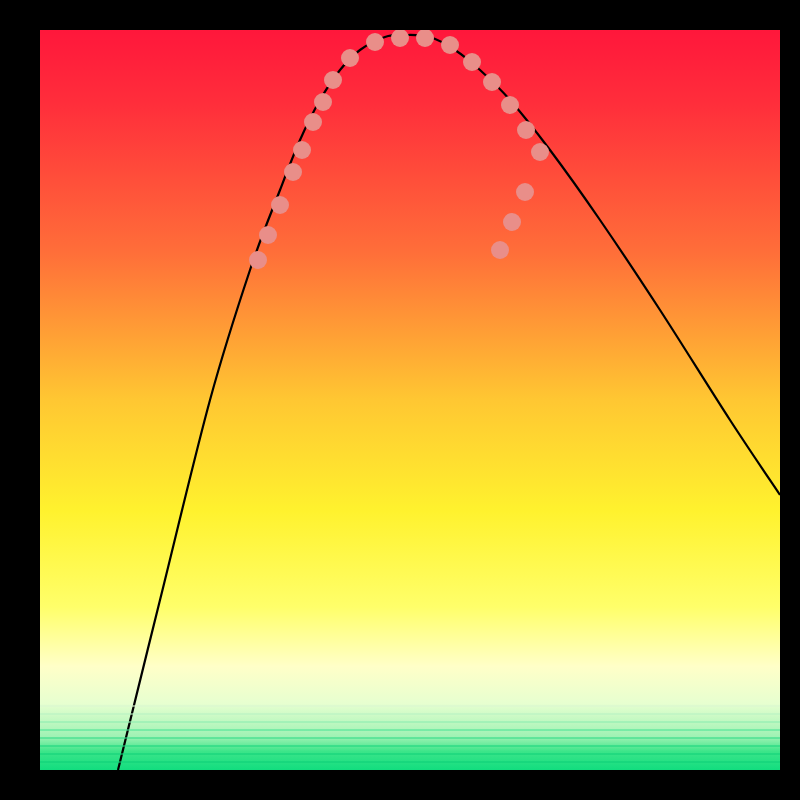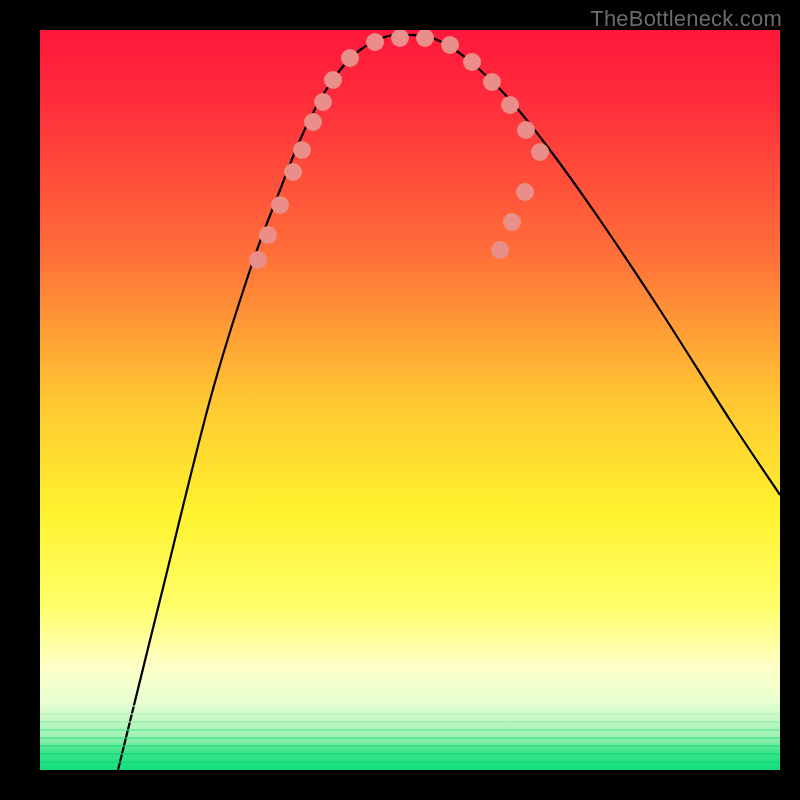--- a/index.html
+++ b/index.html
@@ -49,21 +49,20 @@
     font-size: 22px;
     font-weight: 500;
     letter-spacing: 0.2px;
   }
 </style>
 </head>
 <body>
 
 <div class="frame">
 
-  <div class="watermark">TheBottleneck.com</div>
 
   <div class="plot-area">
     <svg class="gradient" viewBox="0 0 740 740" preserveAspectRatio="none">
       <defs>
         <linearGradient id="bg" x1="0" y1="0" x2="0" y2="1">
             <stop offset="0%" stop-color="#FF173B"></stop>
             <stop offset="10%" stop-color="#FF2E3B"></stop>
             <stop offset="30%" stop-color="#FF6E39"></stop>
             <stop offset="50%" stop-color="#FFC732"></stop>
             <stop offset="65%" stop-color="#FFF22E"></stop>

